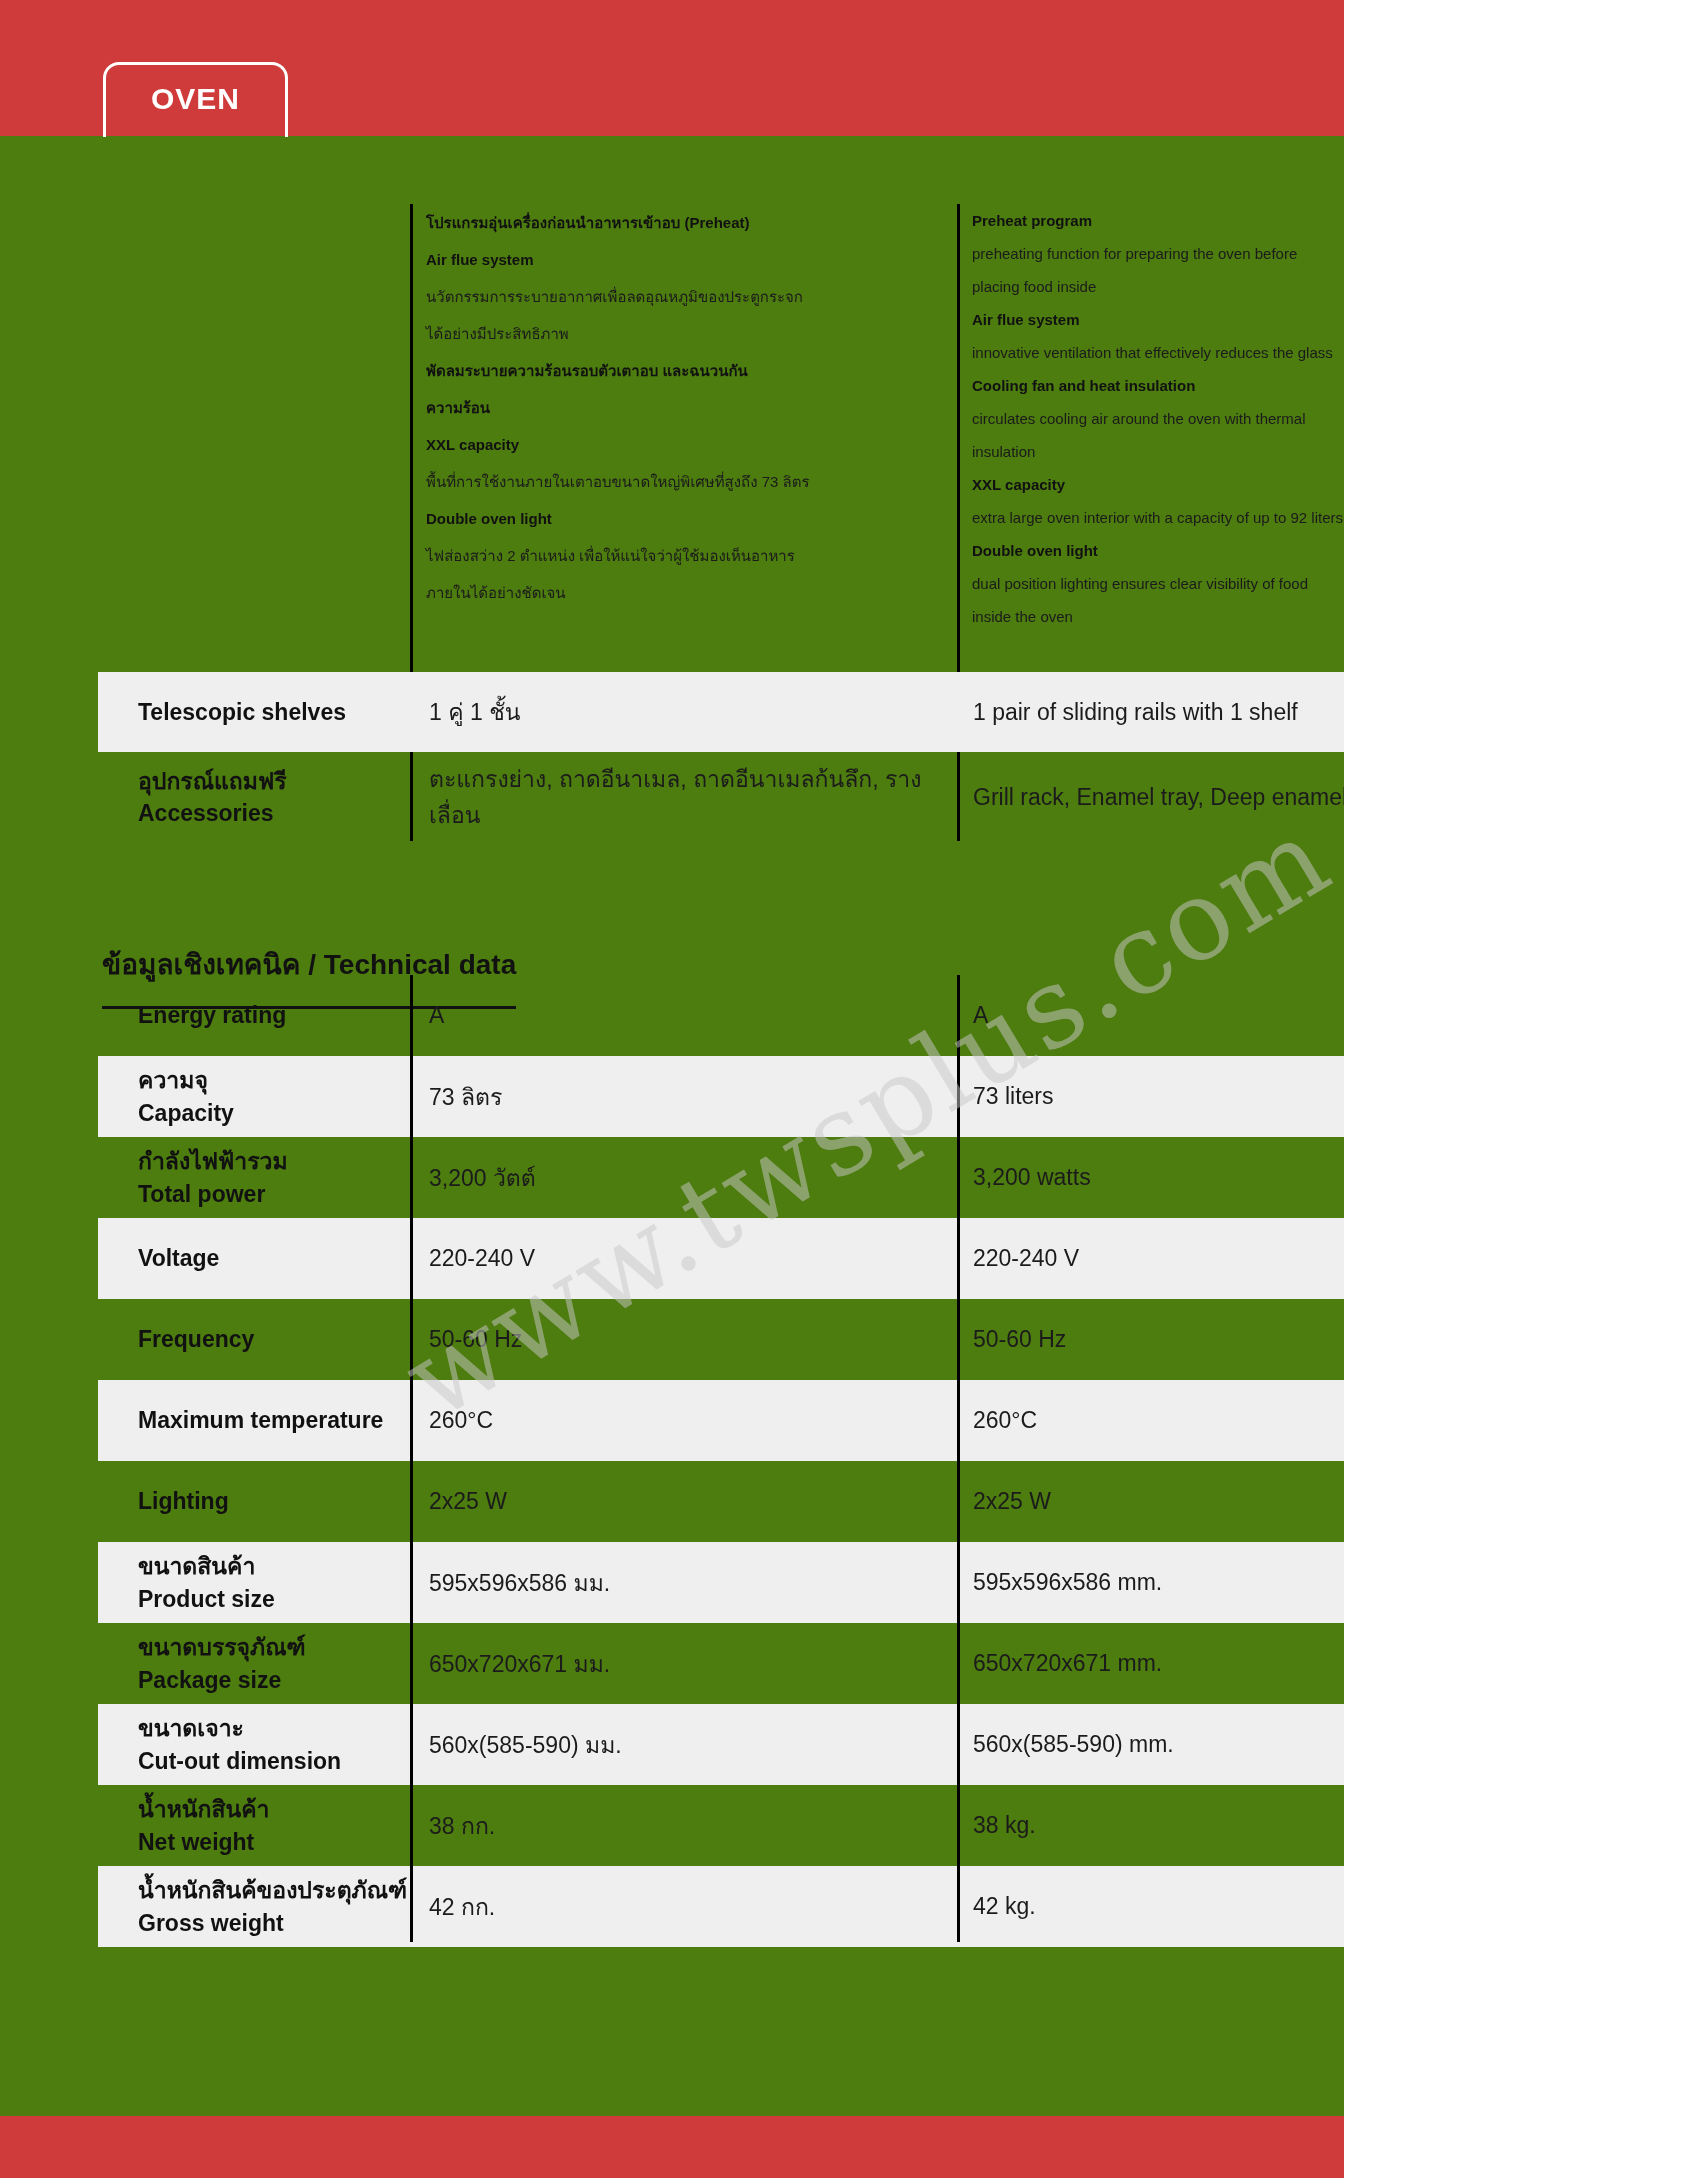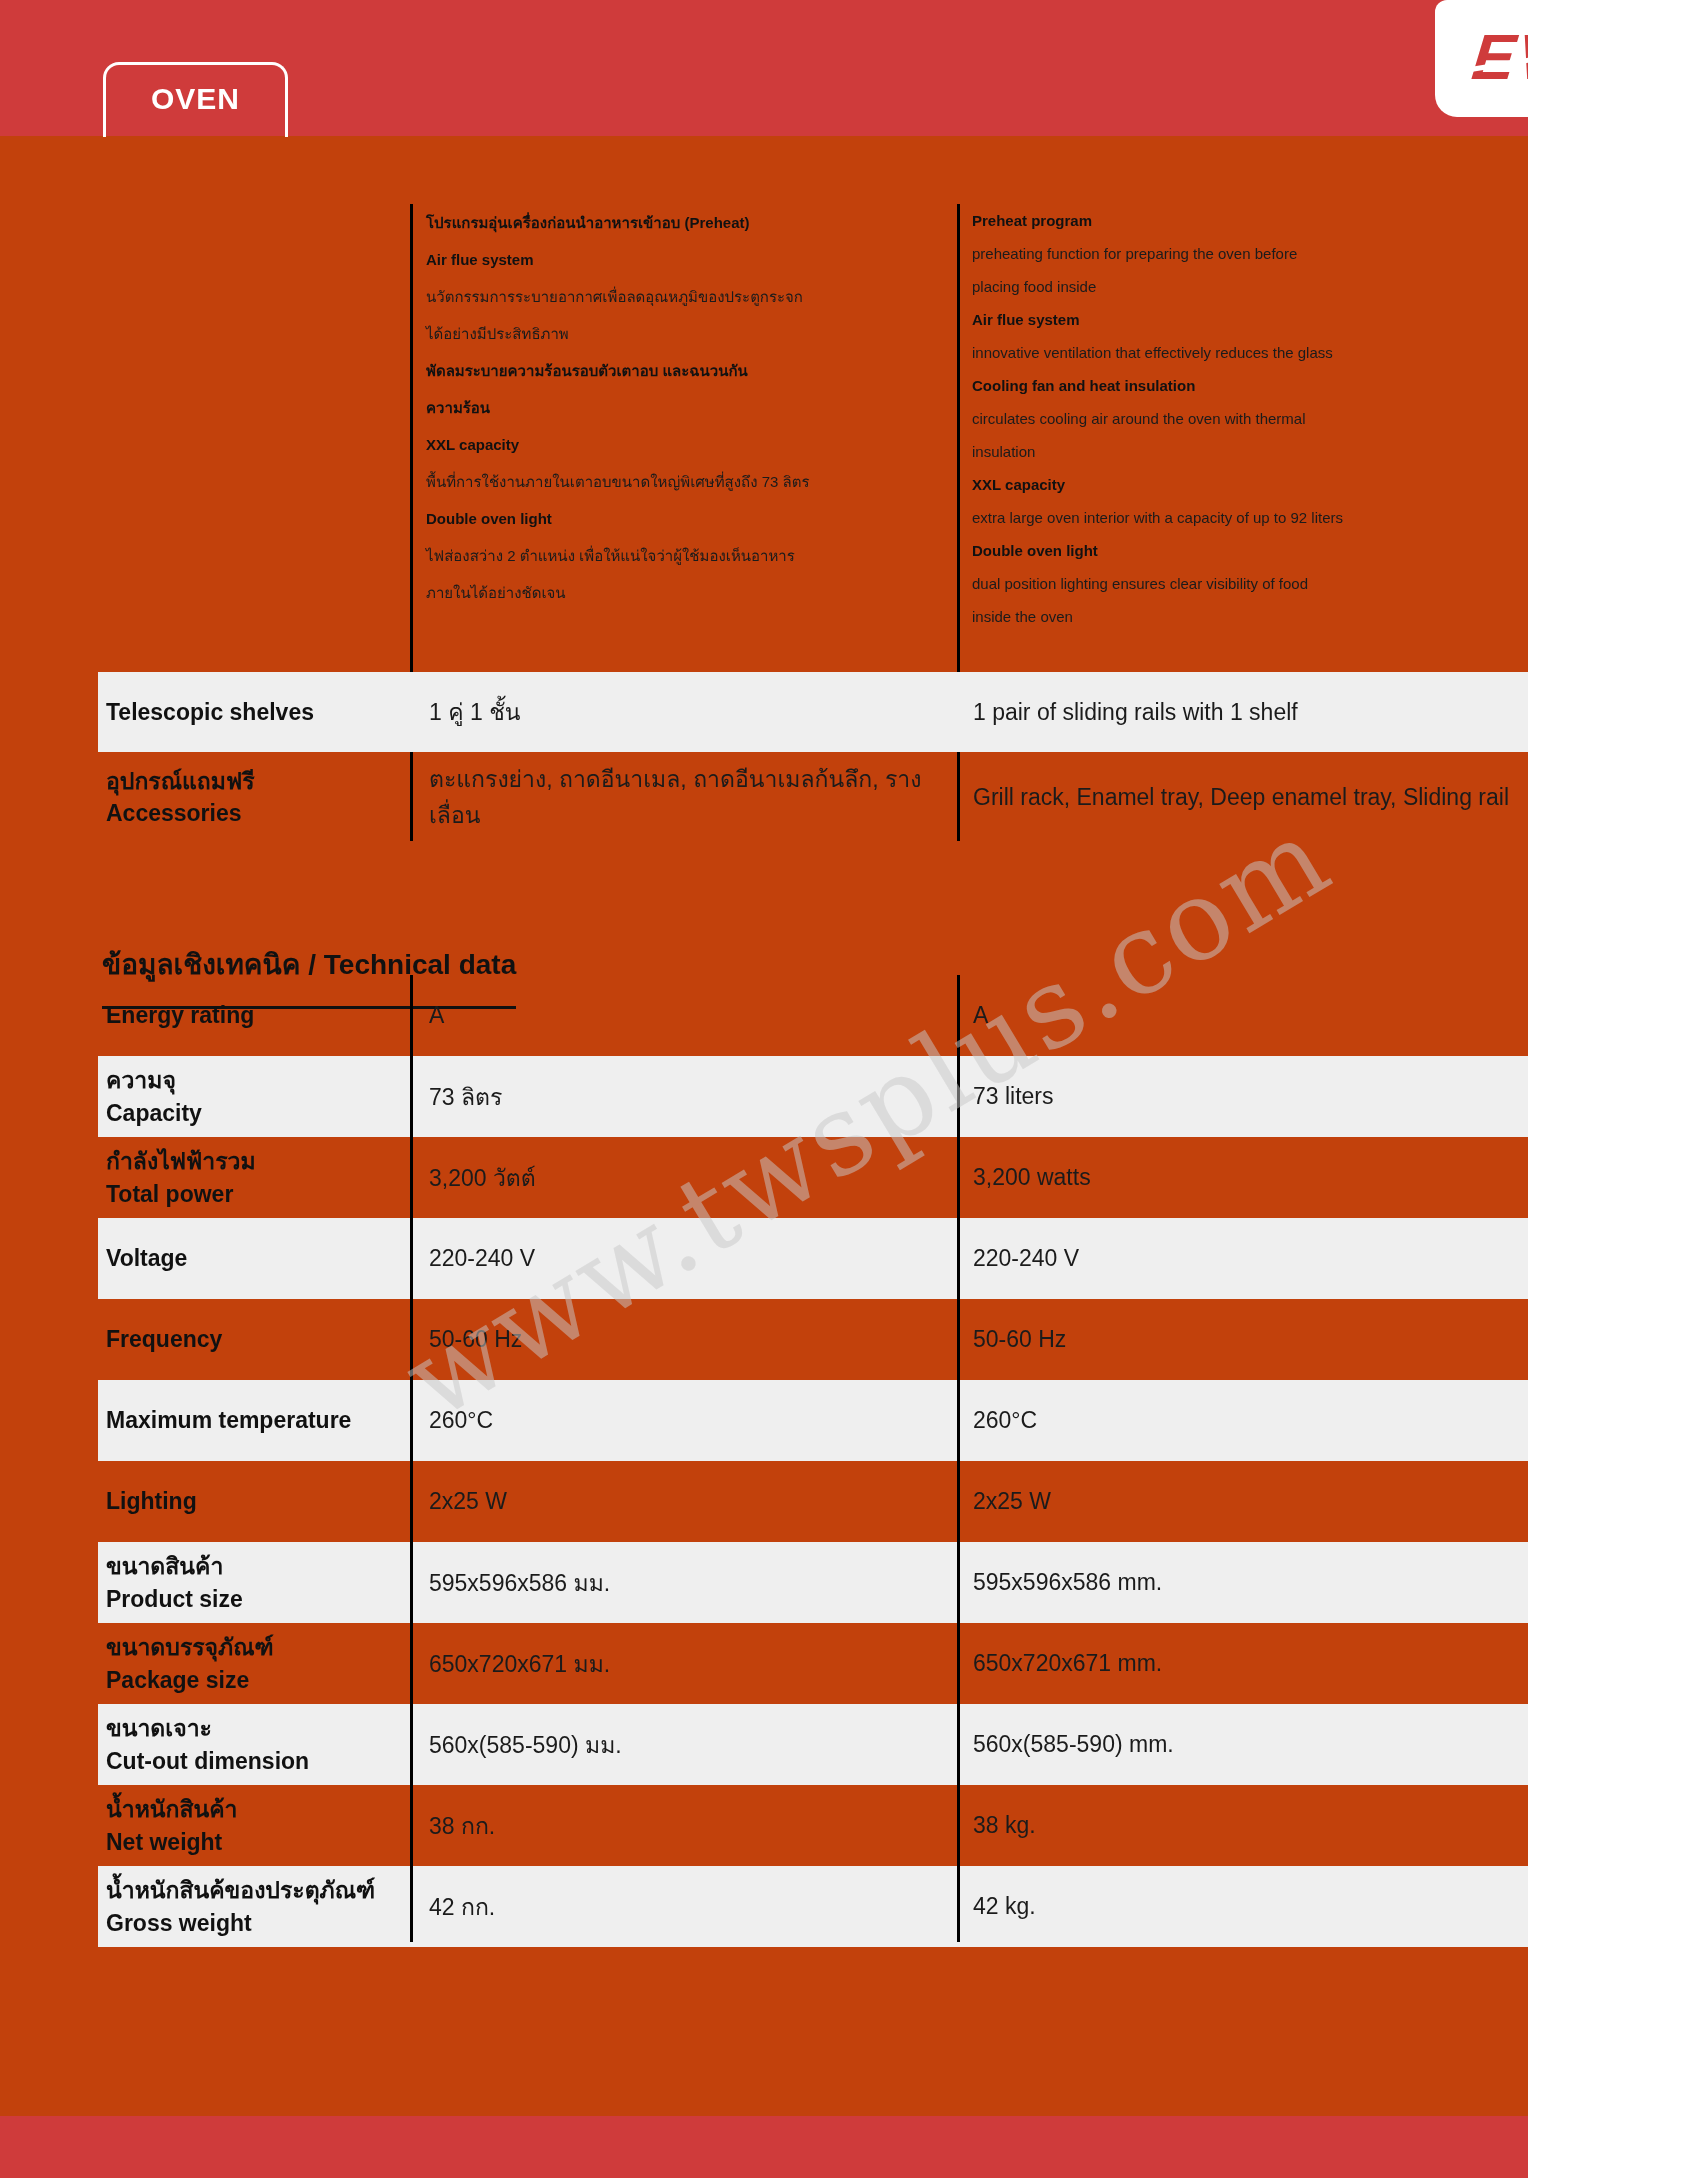--- a/index.html
+++ b/index.html
@@ -1,17 +1,17 @@
 <!DOCTYPE html>
 <html><head>
 <meta charset="utf-8">
 <style>
   html,body{margin:0;padding:0;background:#fff;}
   .page{
-    position:relative;width:1528px;height:2178px;overflow:hidden;background:#c2410c;
+    position:relative;width:1344px;height:2178px;overflow:hidden;background:#4d7c0f;
     font-family:"Liberation Sans","DejaVu Sans",sans-serif;color:#1b1b1b;
   }
   
   .banner{position:absolute;left:0;top:0;width:1684px;height:136px;background:#CF3B3B;}
   .oven-tab{
     position:absolute;left:103px;top:62px;width:185px;height:75px;box-sizing:border-box;
     border:3px solid #ffffff;border-bottom:none;border-radius:16px 16px 0 0;
     display:flex;align-items:center;justify-content:center;
     color:#ffffff;font-size:30px;font-weight:700;letter-spacing:1px;padding-bottom:4px;
   }
@@ -36,21 +36,21 @@
   .feat-thai{left:328px;width:522px;line-height:37px;}
   .feat-en{left:874px;width:622px;line-height:33px;}
   .f-line{white-space:nowrap;}
   .f-line.b{font-weight:700;color:#111;}
 
   .feat-rows{position:absolute;left:0;top:468px;width:1486px;}
   .t-row{display:flex;align-items:center;font-size:23px;}
   .t-row.shaded{background:#EFEFEF;}
   .feat-rows .t-row:nth-child(1){height:80px;}
   .feat-rows .t-row:nth-child(2){height:90px;}
-  .t-label{width:312px;box-sizing:border-box;padding-left:8px;font-weight:700;line-height:1.4;color:#111;}
+  .t-label{width:312px;box-sizing:border-box;padding-left:40px;font-weight:700;line-height:1.4;color:#111;}
   .t-th{width:546px;box-sizing:border-box;padding-left:19px;}
   .t-en{flex:1;box-sizing:border-box;padding-left:17px;}
 
   
   .tech-heading{
     position:absolute;left:102px;top:919px;font-size:28px;font-weight:700;color:#111;
     border-bottom:3px solid #111;padding-bottom:20px;
   }
   .tech-table{position:absolute;left:98px;top:975px;width:1486px;height:967px;}
   .tech-table .t-row{height:81px;}

